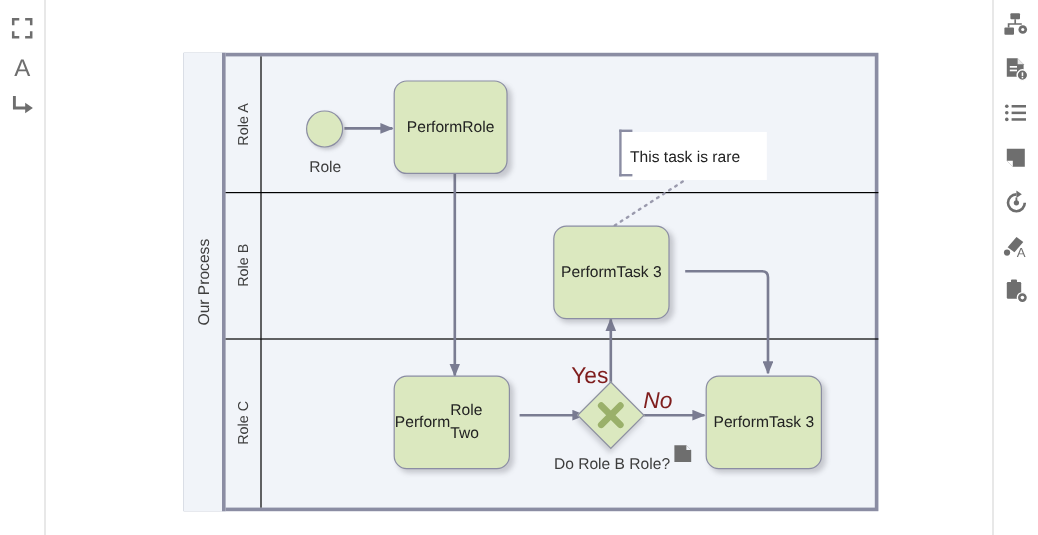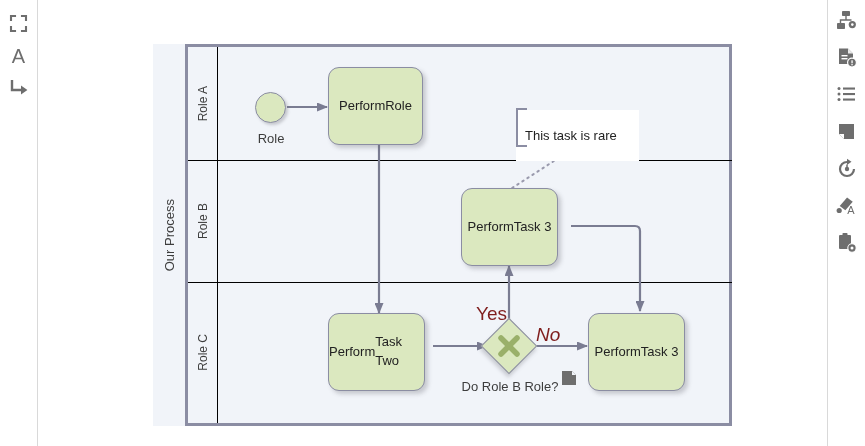--- a/index.html
+++ b/index.html
@@ -159,21 +159,21 @@
     width: 152px;
     text-align: center;
     font-size: 13px;
     color: #3d3d3d;
   }
 
   
   #annotation {
     position: absolute;
     left: 477px; top: 110px;
-    width: 123px; height: 51px;
+    width: 123px; height: 40px;
     background: #ffffff;
     display: flex; align-items: center;
     padding-left: 9px;
     font-size: 13px;
     color: #222222;
     cursor: pointer;
   }
   #annotation-bracket {
     position: absolute;
     left: 477px; top: 108px;
@@ -360,21 +360,21 @@
       <span class="ln">Role</span>
     </div>
 
     <div class="task" style="left:422px; top:188px; width:97px; height:78px;">
       <span class="ln">Perform</span>
       <span class="ln">Task 3</span>
     </div>
 
     <div class="task" style="left:289px; top:313px; width:97px; height:78px;">
       <span class="ln">Perform</span>
-      <span class="ln">Task Two</span>
+      <span class="ln">Role Two</span>
     </div>
 
     <div class="task" style="left:549px; top:313px; width:97px; height:78px;">
       <span class="ln">Perform</span>
       <span class="ln">Task 3</span>
     </div>
 
     <div id="gateway"></div>
     <svg id="gateway-x" viewBox="0 0 40 40">
       <g stroke="#9ab06a" stroke-width="5.5" stroke-linecap="round">

